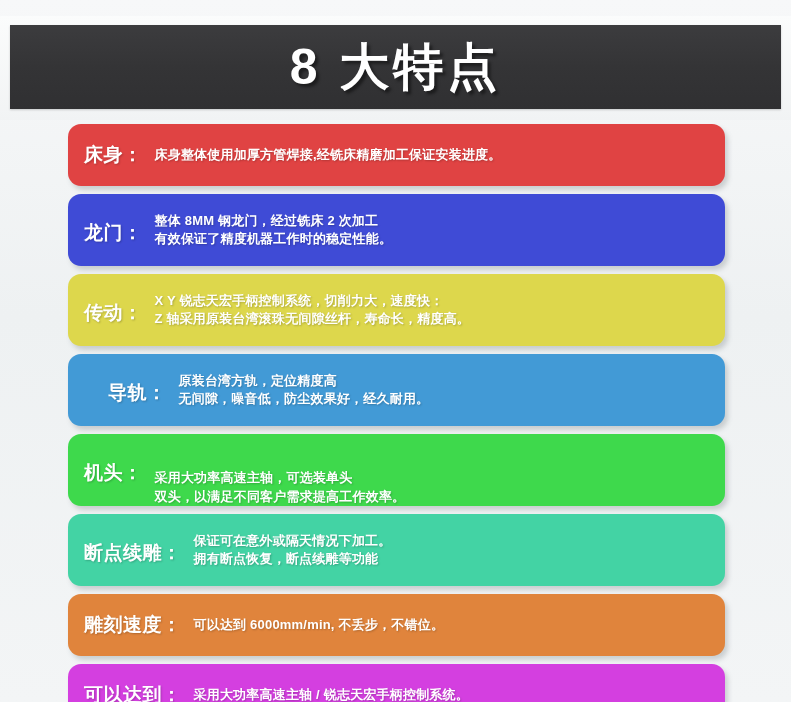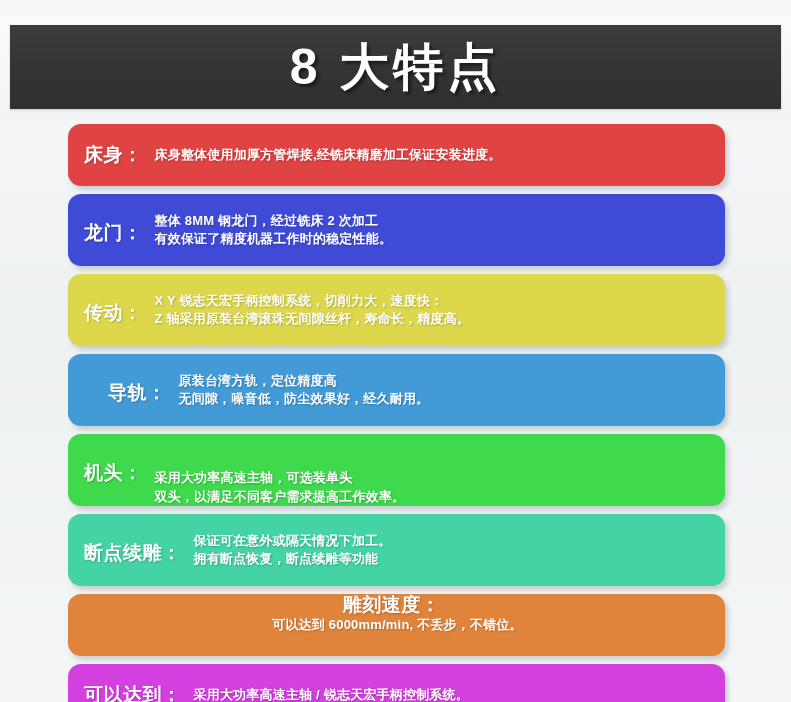--- a/index.html
+++ b/index.html
@@ -158,21 +158,21 @@
           <span class="line">双头，以满足不同客户需求提高工作效率。</span>
         </div>
       </div>
       <div class="feature-row double" style="background: rgb(67, 211, 164);">
         <div class="row-label">断点续雕：</div>
         <div class="row-body">
           <span class="line">保证可在意外或隔天情况下加工。</span>
           <span class="line">拥有断点恢复，断点续雕等功能</span>
         </div>
       </div>
-      <div class="feature-row single" style="background: rgb(224, 132, 60); flex-direction: column;">
+      <div class="feature-row single" style="background: rgb(224, 132, 60);">
         <div class="row-label">雕刻速度：</div>
         <div class="row-body">
           <span class="line">可以达到 6000mm/min, 不丢步，不错位。</span>
         </div>
       </div>
       <div class="feature-row single" style="background: rgb(212, 63, 224);">
         <div class="row-label">可以达到：</div>
         <div class="row-body">
           <span class="line">采用大功率高速主轴 / 锐志天宏手柄控制系统。</span>
         </div>

